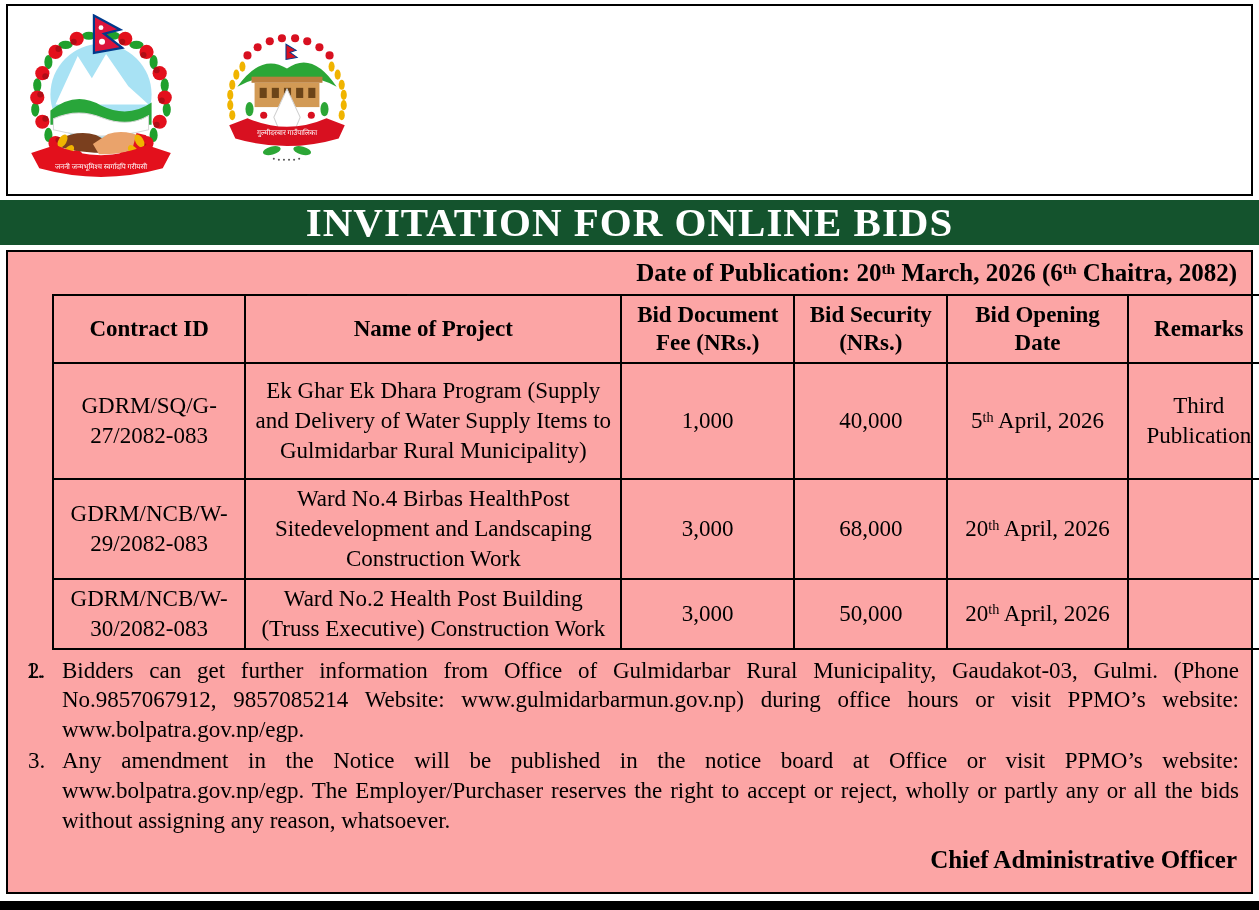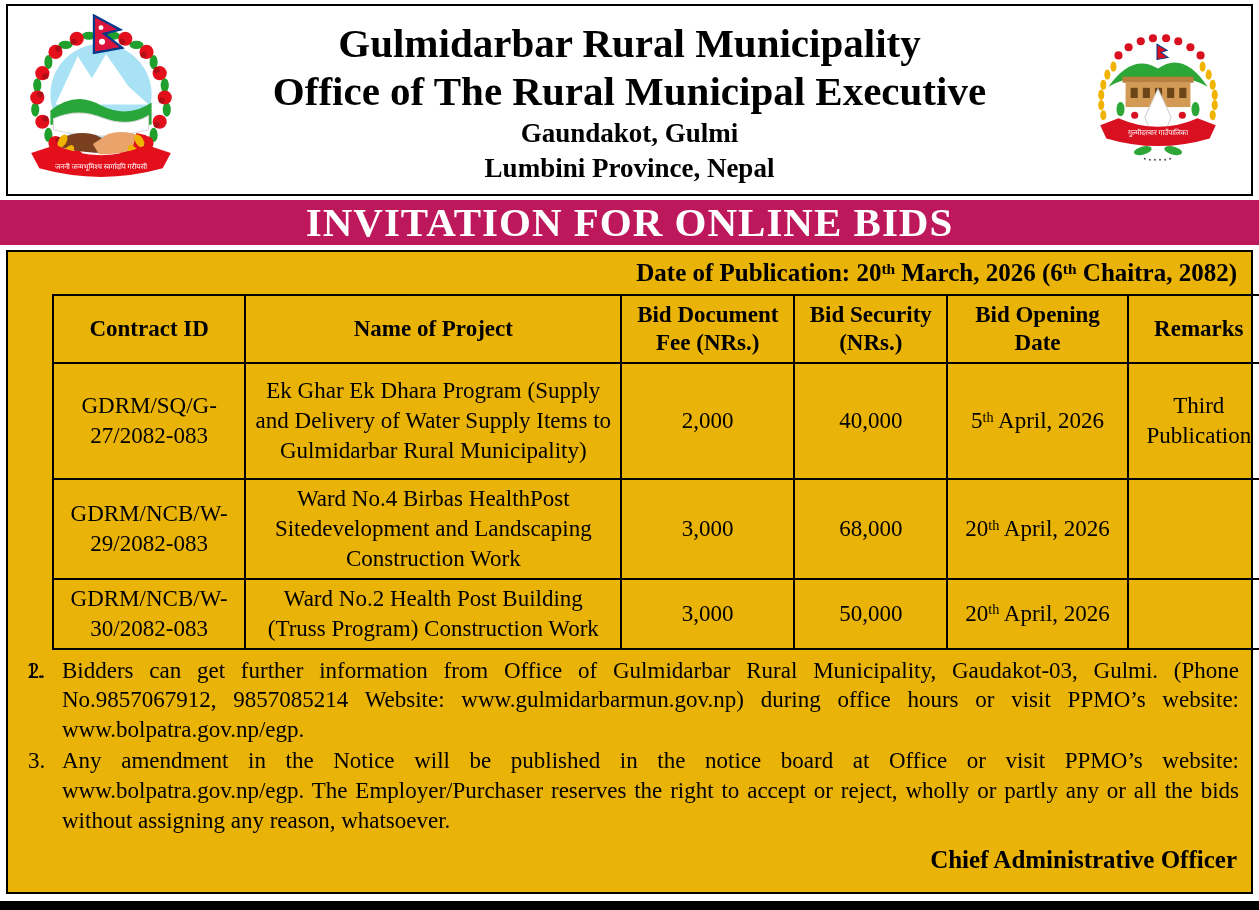--- a/index.html
+++ b/index.html
@@ -13,26 +13,26 @@
     border:2px solid #000; background:#fff;
     display:flex; align-items:center;
   }
   .logo-slot { width:186px; display:flex; justify-content:center; align-items:flex-start; }
   .header-center { flex:1; text-align:center; padding-top:4px; }
   .org-name   { font-size:41px; font-weight:bold; line-height:1.18; }
   .office-name{ font-size:41px; font-weight:bold; line-height:1.18; }
   .addr       { font-size:27px; font-weight:bold; line-height:1.22; margin-top:2px; }
   .banner {
     position:absolute; left:0; top:200px; width:1259px; height:45px;
-    background:#be185d; color:#fff; text-align:center;
+    background:#14532d; color:#fff; text-align:center;
     font-size:41px; font-weight:bold; line-height:45px; letter-spacing:1px;
   }
   .content-box {
     position:absolute; left:6px; top:250px; width:1247px; height:644px;
-    border:2px solid #000; background:#eab308; padding:4px 12px 0 12px;
+    border:2px solid #000; background:#fca5a5; padding:4px 12px 0 12px;
   }
   .pubdate { text-align:right; font-size:25px; font-weight:bold; padding:3px 2px 7px 0; }
   sup { font-size:62%; vertical-align:baseline; position:relative; top:-0.45em; }
   table.bids { width:100%; border-collapse:collapse; table-layout:fixed;margin-left:32px; }
   table.bids th, table.bids td { border:2px solid #000; }
   table.bids th {
     font-size:23px; font-weight:bold; text-align:center;
     padding:5px 4px; line-height:1.22; height:54px;
   }
   table.bids td {
@@ -131,26 +131,20 @@
 
         <path d="M16,140 L40,132 Q85,152 130,132 L154,140 L146,155 Q85,172 24,155 Z" fill="#e3101c"></path>
         <text x="85" y="156" text-anchor="middle" font-size="7" fill="#ffffff">जननी जन्मभूमिश्च स्वर्गादपि गरीयसी</text>
 
         <path d="M78,4 L104,18 L88,22 L106,36 L78,41 Z" fill="#dc143c" stroke="#003a8c" stroke-width="2.2"></path>
         <circle cx="85" cy="16" r="2.4" fill="#ffffff"></circle>
         <circle cx="86" cy="30" r="3" fill="#ffffff"></circle>
       </svg>
     </div>
 
-    <div class="header-center">
-      <div class="org-name">Gulmidarbar Rural Municipality</div>
-      <div class="office-name">Office of The Rural Municipal Executive</div>
-      <div class="addr">Gaundakot, Gulmi</div>
-      <div class="addr">Lumbini Province, Nepal</div>
-    </div>
 
     <div class="logo-slot">
       <svg width="152" height="152" viewBox="0 0 150 150">
 
         <g fill="#d81020">
           <circle cx="36" cy="31" r="4"></circle>
             <circle cx="46" cy="23" r="4"></circle>
             <circle cx="58" cy="17" r="4"></circle>
           <circle cx="70" cy="14" r="4"></circle>
             <circle cx="83" cy="14" r="4"></circle>
@@ -236,36 +230,36 @@
           <th>Bid Document Fee (NRs.)</th>
           <th>Bid Security (NRs.)</th>
           <th>Bid Opening Date</th>
           <th>Remarks</th>
         </tr>
       </thead>
       <tbody>
         <tr class="row-1">
           <td>GDRM/SQ/G-27/2082-083</td>
           <td class="project">Ek Ghar Ek Dhara Program (Supply and Delivery of Water Supply Items to Gulmidarbar Rural Municipality)</td>
-          <td>2,000</td>
+          <td>1,000</td>
           <td>40,000</td>
           <td><span>5</span><sup>th</sup><span> April, 2026</span></td>
           <td>Third Publication</td>
         </tr>
         <tr class="row-2">
           <td>GDRM/NCB/W-29/2082-083</td>
           <td class="project">Ward No.4 Birbas HealthPost Sitedevelopment and Landscaping Construction Work</td>
           <td>3,000</td>
           <td>68,000</td>
           <td><span>20</span><sup>th</sup><span> April, 2026</span></td>
           <td></td>
         </tr>
         <tr class="row-3">
           <td>GDRM/NCB/W-30/2082-083</td>
-          <td class="project">Ward No.2 Health Post Building (Truss Program) Construction Work</td>
+          <td class="project">Ward No.2 Health Post Building (Truss Executive) Construction Work</td>
           <td>3,000</td>
           <td>50,000</td>
           <td><span>20</span><sup>th</sup><span> April, 2026</span></td>
           <td></td>
         </tr>
       </tbody>
     </table>
 
     <div class="notes">
       <div class="note note-1">

